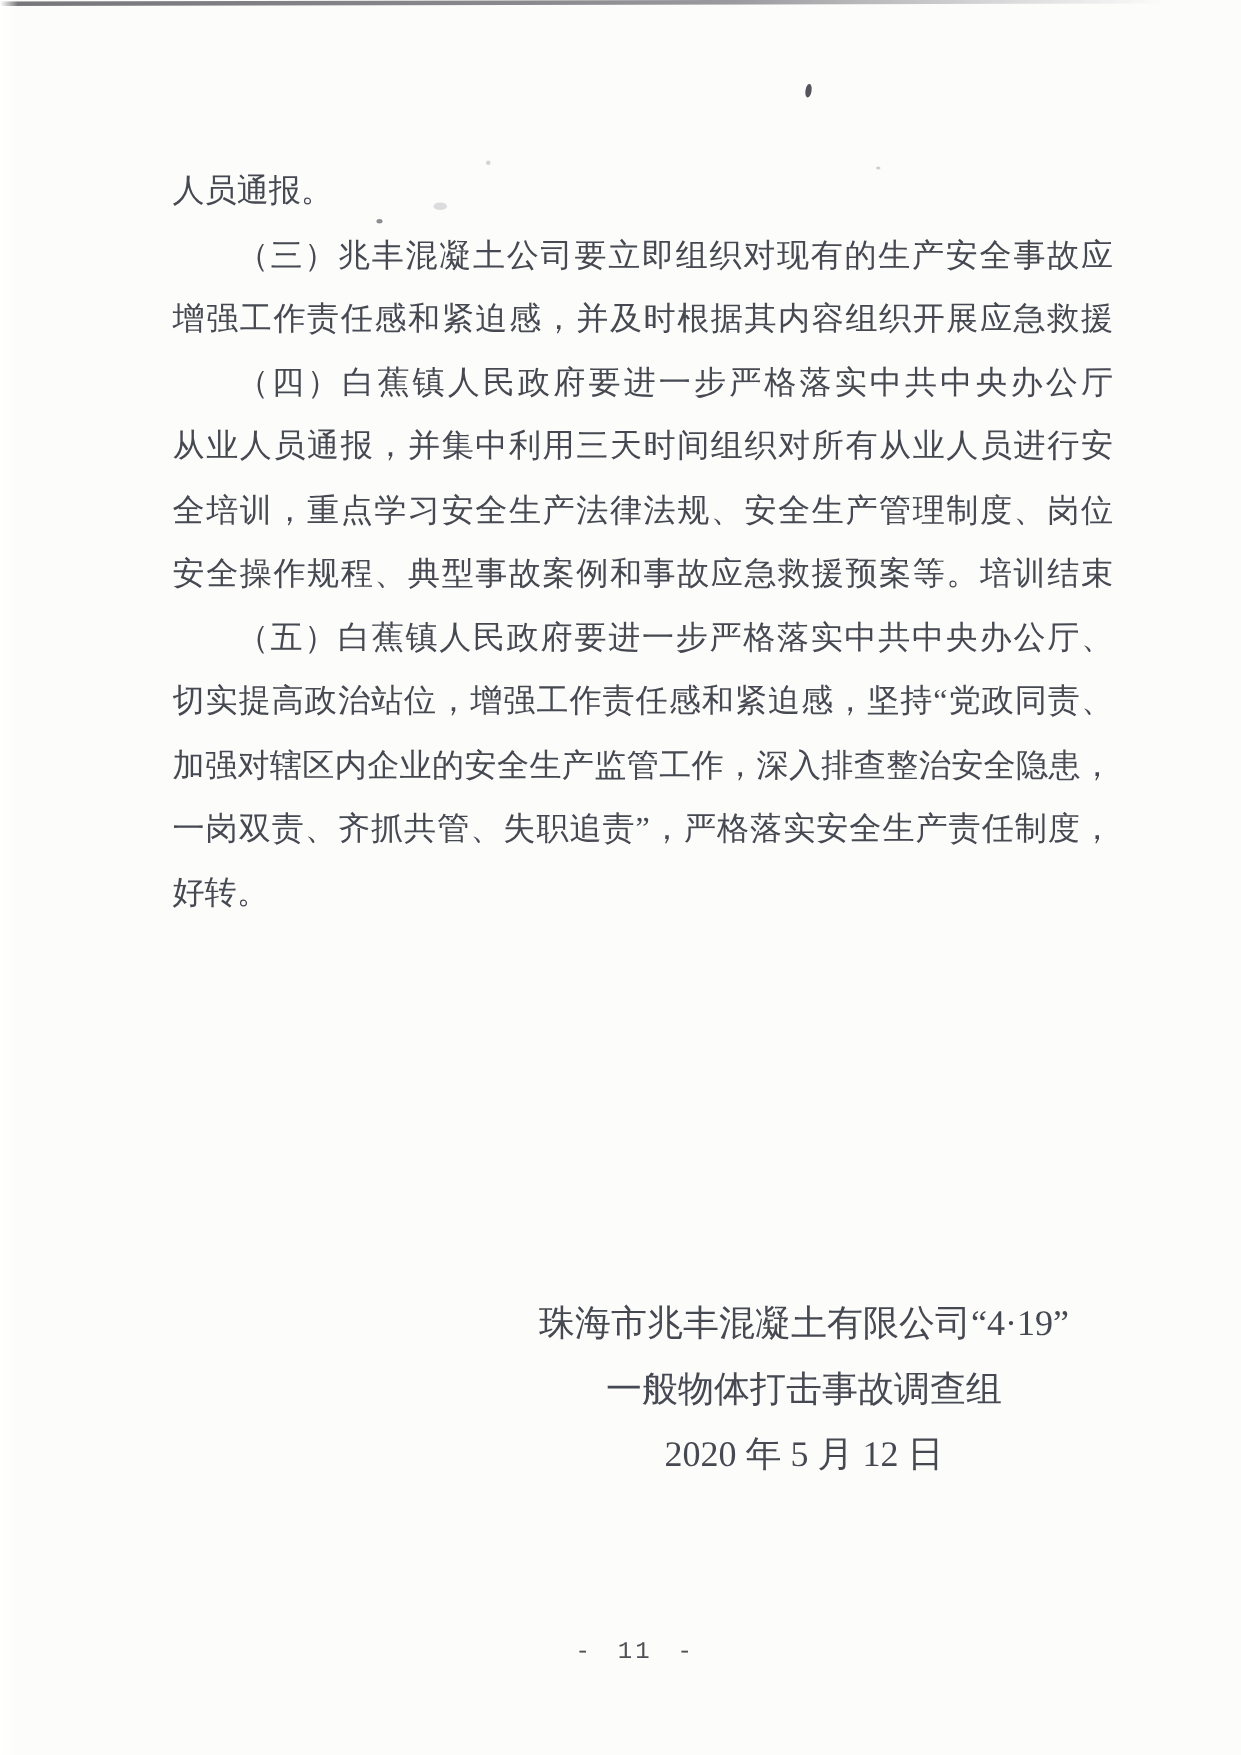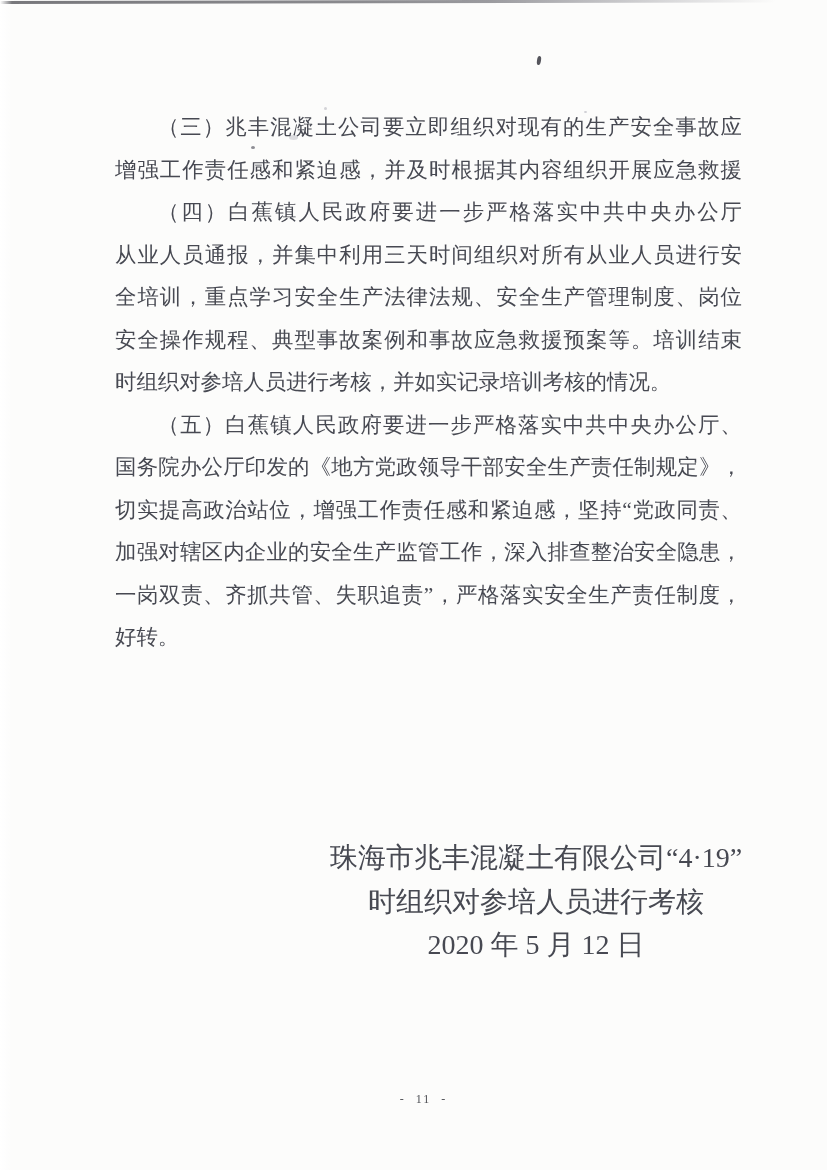--- a/index.html
+++ b/index.html
@@ -41,38 +41,38 @@
   .line.justify{
     text-align:justify;
     text-align-last:justify;
     text-justify:inter-character;
   }
   .line.indent{
     text-indent:2em;
   }
   
   .signature{
-    position:absolute;left:330px;top:836px;width:412px;
-    font-size:28px;
+    position:absolute;left:330px;top:862px;width:412px;
+    font-size:24px;
   }
   .sig-line{
     height:43.5px;line-height:43.5px;
     text-align:center;
     white-space:nowrap;
   }
   
   .page-number{
     position:absolute;left:0;right:0;top:1092px;
     text-align:center;
     text-indent:20px;
-    font-size:12px;
+    font-size:16px;
     letter-spacing:2px;
     word-spacing:5px;
     color:var(--pn-ink);
-    font-family:Liberation Serif, serif;
+    font-family:Liberation Mono, monospace;
   }
   
   .speck{position:absolute;border-radius:50%;}
   .speck.tick{
     left:537px;top:56px;width:4px;height:9px;
     background:#55555c;border-radius:2px/4px;
     transform:rotate(9deg);
   }
   .speck.dot-a{left:251px;top:146px;width:4px;height:3px;background:#8d8d94;}
   .speck.smudge{left:289px;top:135px;width:9px;height:5px;background:#dcdcdf;}
@@ -84,34 +84,33 @@
 
 <div class="scan-edge-top"></div>
 <div class="scan-edge-left"></div>
 <div class="speck tick"></div>
 <div class="speck dot-a"></div>
 <div class="speck smudge"></div>
 <div class="speck dot-b"></div>
 <div class="speck dot-c"></div>
 
 <div class="body-text">
+    <div class="line">人员通报。</div>
     <div class="line indent justify">（三）兆丰混凝土公司要立即组织对现有的生产安全事故应</div>
     <div class="line justify">增强工作责任感和紧迫感，并及时根据其内容组织开展应急救援</div>
     <div class="line indent justify">（四）白蕉镇人民政府要进一步严格落实中共中央办公厅</div>
     <div class="line justify">从业人员通报，并集中利用三天时间组织对所有从业人员进行安</div>
     <div class="line justify">全培训，重点学习安全生产法律法规、安全生产管理制度、岗位</div>
     <div class="line justify">安全操作规程、典型事故案例和事故应急救援预案等。培训结束</div>
-    <div class="line">时组织对参培人员进行考核，并如实记录培训考核的情况。</div>
     <div class="line indent justify">（五）白蕉镇人民政府要进一步严格落实中共中央办公厅、</div>
-    <div class="line justify">国务院办公厅印发的《地方党政领导干部安全生产责任制规定》，</div>
     <div class="line justify">切实提高政治站位，增强工作责任感和紧迫感，坚持“党政同责、</div>
     <div class="line justify">加强对辖区内企业的安全生产监管工作，深入排查整治安全隐患，</div>
     <div class="line justify">一岗双责、齐抓共管、失职追责”，严格落实安全生产责任制度，</div>
     <div class="line">好转。</div>
   </div>
 
 <div class="signature">
     <div class="sig-line">珠海市兆丰混凝土有限公司“4·19”</div>
-    <div class="sig-line">时组织对参培人员进行考核</div>
+    <div class="sig-line">一般物体打击事故调查组</div>
     <div class="sig-line">2020 年 5 月 12 日</div>
   </div>
 
 <div class="page-number">- 11 -</div>
 
 </body></html>

